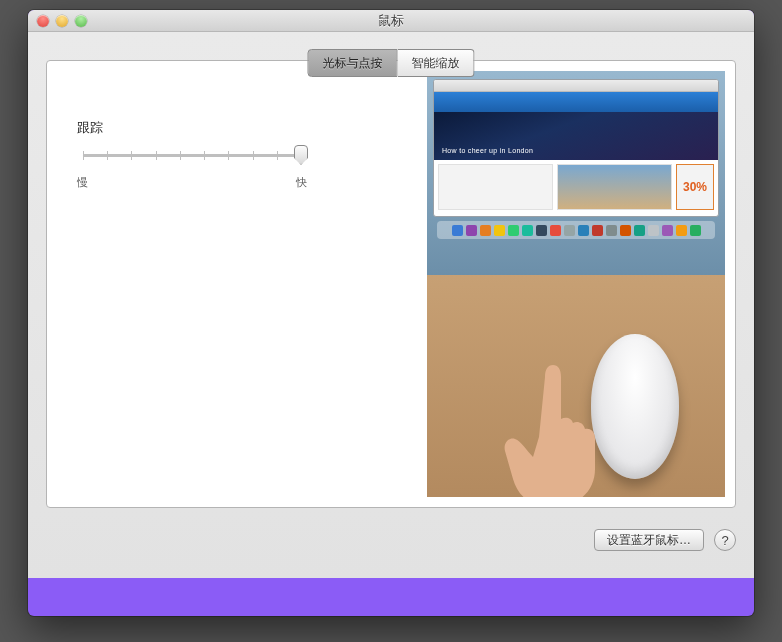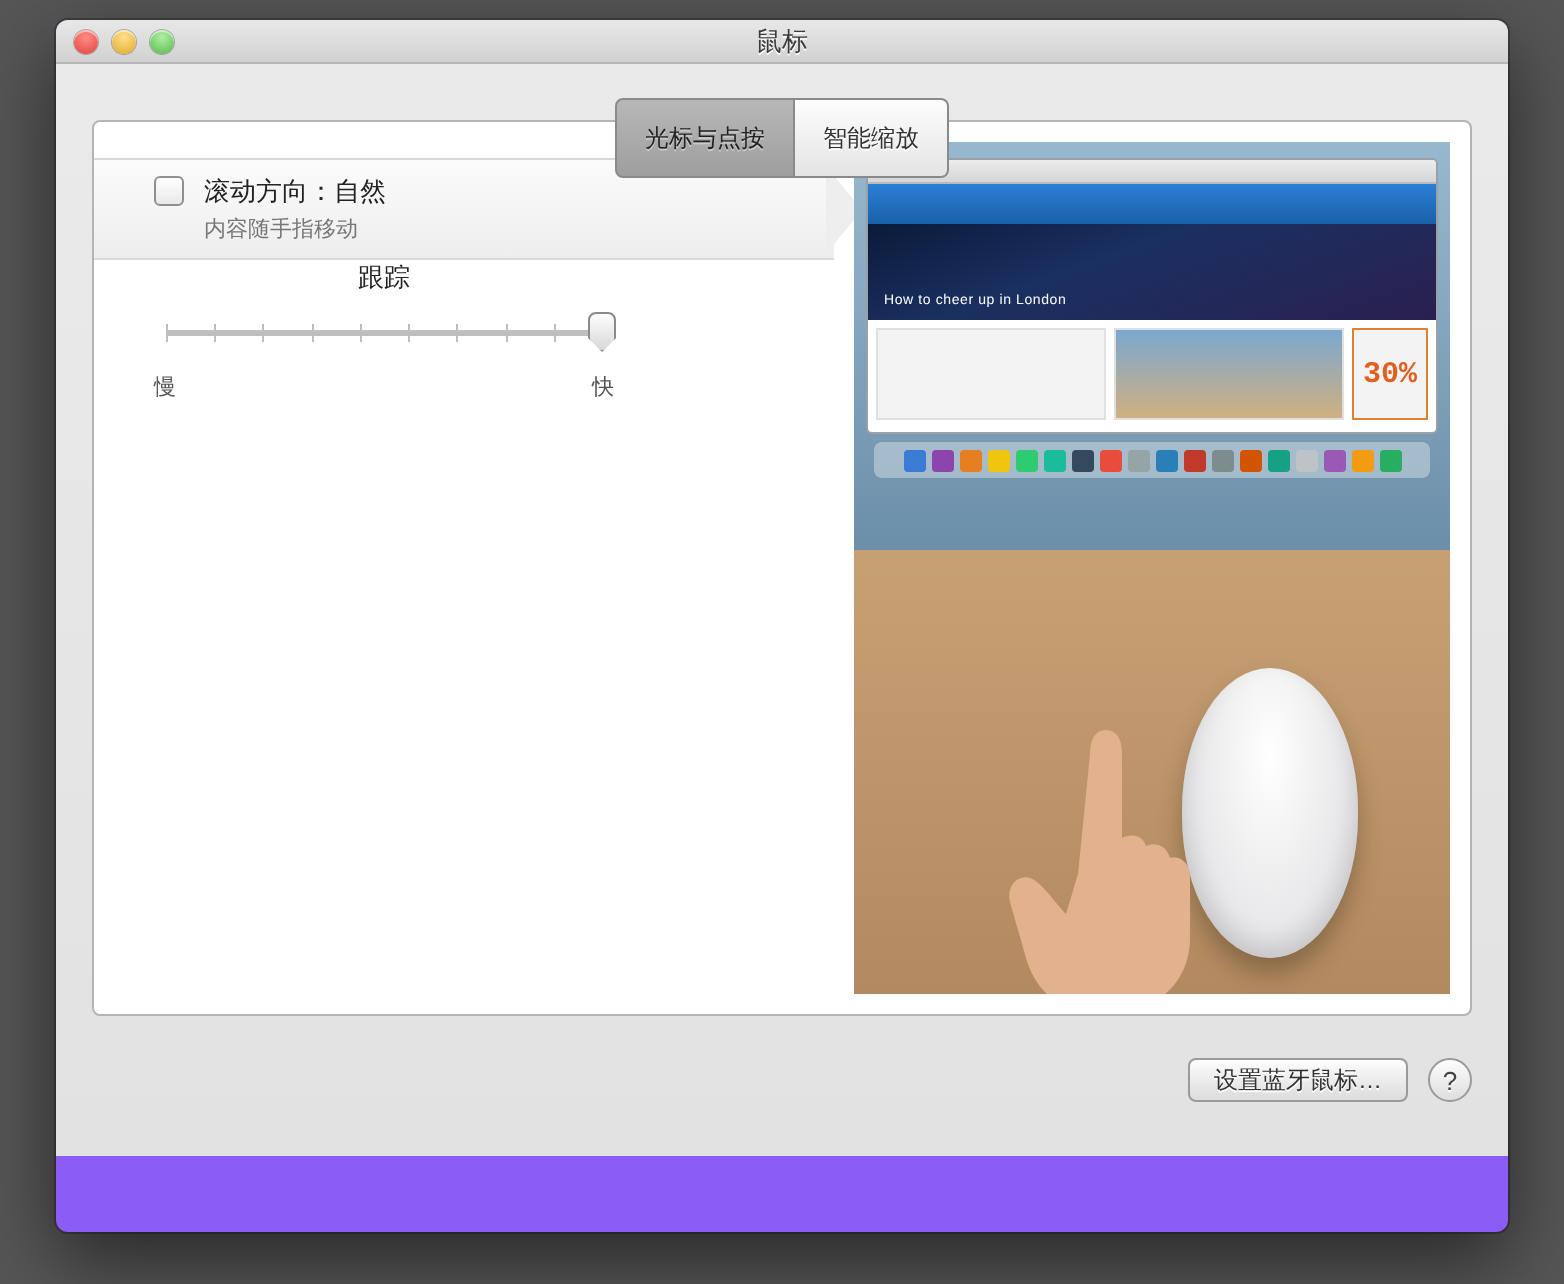--- a/index.html
+++ b/index.html
@@ -64,21 +64,21 @@
     position: absolute; left: 18px; right: 18px; top: 28px; bottom: 70px;
     border: 1px solid #b4b4b4; border-radius: 4px;
     background: #fff;
   }
   .tabseg {
     position: absolute; left: 50%; top: 17px; transform: translateX(-50%);
     display: flex; height: 22px; z-index: 2;
     border-radius: 4px; box-shadow: 0 1px 0 rgba(255,255,255,0.7);
   }
   .tabseg .tab {
-    height: 40px; padding: 0 14px; font-size: 12px; display: flex; align-items: center;
+    height: 28px; padding: 0 14px; font-size: 12px; display: flex; align-items: center;
     border: 1px solid #8a8a8a; background: linear-gradient(#fdfdfd, #e4e4e4);
     color: #333; text-shadow: 0 1px 0 #fff;
   }
   .tabseg .tab.active { background: linear-gradient(#b8b8b8, #9e9e9e); color: #222; text-shadow: 0 1px 0 rgba(255,255,255,0.4); }
   .tabseg .tab:first-child { border-radius: 4px 0 0 4px; }
   .tabseg .tab:last-child { border-radius: 0 4px 4px 0; border-left: none; }
 
   .pane { position: absolute; inset: 0; display: flex; }
   .leftcol { width: 370px; padding: 18px 10px 10px 30px; }
   .rightcol { flex: 1; padding: 10px; }
@@ -98,21 +98,21 @@
   .chk {
     width: 15px; height: 15px; border: 1px solid #8f8f8f; border-radius: 3px;
     background: linear-gradient(#fff,#e8e8e8); flex-shrink: 0; margin-top: 1px;
     display: flex; align-items: center; justify-content: center;
   }
   .chk.on::after { content: "✓"; font-size: 12px; color: #2451c4; font-weight: bold; line-height: 1; }
   .optlabels .t { font-size: 13px; color: #222; }
   .optlabels .s { font-size: 11px; color: #777; margin-top: 2px; }
   .dd { font-size: 10px; color: #666; margin-left: 1px; }
 
-  .trackblock { text-align: center; width: 230px; }
+  .trackblock { margin-top: 40px; text-align: left; width: 230px; }
   .trackblock .lbl { font-size: 13px; color: #222; margin-bottom: 8px; }
   .slider { position: relative; height: 22px; margin: 0 6px; }
   .slider .track { position: absolute; left: 0; right: 0; top: 9px; height: 3px; background: #bfbfbf; border-radius: 2px; }
   .slider .tick { position: absolute; top: 6px; width: 1px; height: 9px; background: #bfbfbf; }
   .slider .knob { position: absolute; top: 0; width: 14px; height: 20px; transform: translateX(-50%); }
   .slider .knob::before {
     content: ""; position: absolute; inset: 0;
     background: linear-gradient(#fdfdfd,#d8d8d8);
     border: 1px solid #8a8a8a; border-radius: 4px 4px 7px 7px;
     clip-path: polygon(0 0, 100% 0, 100% 65%, 50% 100%, 0 65%);
@@ -129,21 +129,21 @@
     background: #fff; border: 1px solid #9aa0a6; border-radius: 3px; overflow: hidden;
     font-size: 6px;
   }
   .b-top { height: 12px; background: linear-gradient(#ececec,#d6d6d6); border-bottom: 1px solid #bbb; }
   .b-blue { height: 20px; background: linear-gradient(#2b7fd6,#1b5faa); }
   .b-hero { height: 48px; background: linear-gradient(160deg,#0b1a3a,#1a3060 40%,#2a2050); position: relative; }
   .b-hero .txt { position: absolute; left: 8px; bottom: 6px; color: #fff; font-size: 7px; letter-spacing: 0.3px; }
   .b-body { display: flex; gap: 4px; padding: 4px; }
   .b-col { flex: 1; background: #f3f3f3; height: 46px; border: 1px solid #e0e0e0; }
   .b-col.img { background: linear-gradient(#7aa8d0,#d0b080); }
-  .b-col.sale { flex: 0 0 38px; border-color: #e08030; display:flex; align-items:center; justify-content:center; color:#e06020; font-weight:bold; font-size:15px;font-family:Liberation Mono, monospace;}
+  .b-col.sale { flex: 0 0 38px; border-color: #e08030; display:flex; align-items:center; justify-content:center; color:#e06020; font-weight:bold; font-size:12px;}
   .dock {
     position: absolute; left: 10px; right: 10px; top: 150px; height: 18px;
     background: rgba(255,255,255,0.35); border-radius: 4px;
     display: flex; align-items: center; justify-content: center; gap: 3px; padding: 0 4px;
   }
   .dico { width: 11px; height: 11px; border-radius: 2px; }
   .mouse {
     position: absolute; left: 55%; bottom: 18px; width: 88px; height: 145px;
     background: radial-gradient(ellipse at 50% 30%, #ffffff, #e8e8ea 60%, #d0d0d3);
     border-radius: 46px / 74px;
@@ -189,28 +189,20 @@
 
     <div class="tabseg">
       <div class="tab active">光标与点按</div>
       <div class="tab">智能缩放</div>
     </div>
 
     <div class="inner">
       <div class="pane">
         <div class="leftcol">
 
-          <div class="optrow sel" style="z-index:0">
-            <div class="chk"></div>
-            <div class="optlabels">
-              <div class="t">滚动方向：自然</div>
-              <div class="s">内容随手指移动</div>
-            </div>
-            <div class="arrow"></div>
-          </div>
 
 
 
           <div class="trackblock">
             <div class="lbl">跟踪</div>
             <div class="slider" id="slider">
               <div class="track"></div>
             <div class="tick" style="left: 0%;"></div>
                 <div class="tick" style="left: 11.1111%;"></div>
                 <div class="tick" style="left: 22.2222%;"></div>

